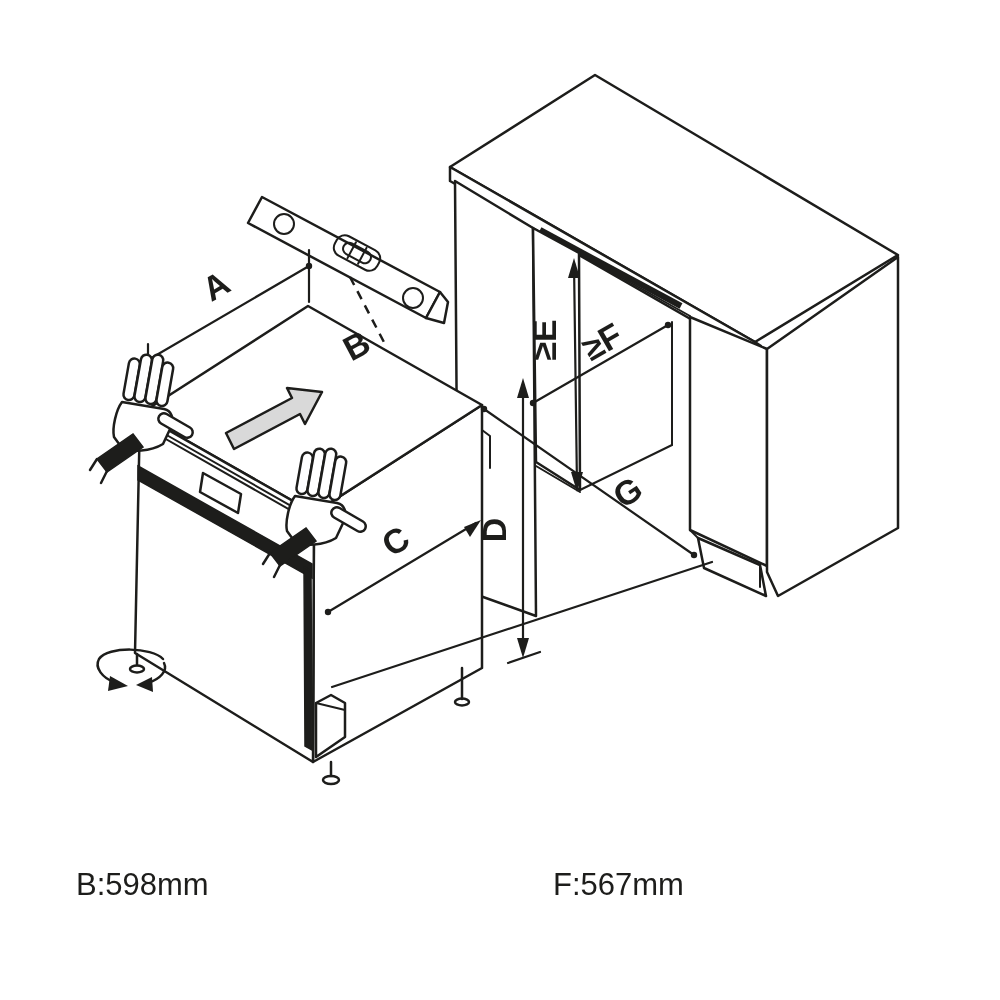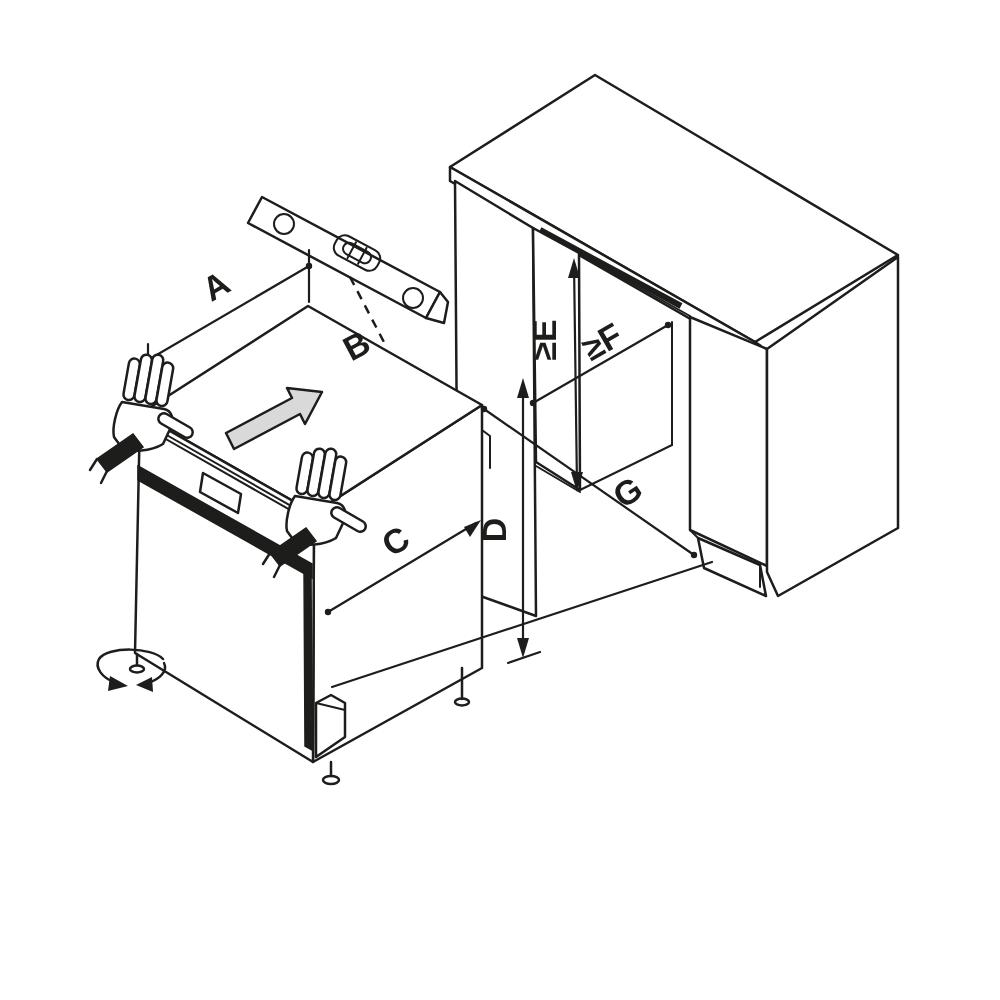--- a/index.html
+++ b/index.html
@@ -171,19 +171,21 @@
     <rect class="face" x="-5.5" y="-50" width="11" height="50" rx="5.5" transform="translate(150,404) rotate(10)"></rect>
     <rect class="face" x="-5.5" y="-44" width="11" height="44" rx="5.5" transform="translate(161,406) rotate(10)"></rect>
     <rect class="face" x="-5.5" y="-30" width="11" height="38" rx="5.5" transform="translate(166,420) rotate(120)"></rect>
     <polygon class="dark" points="133,434 143,447 107,472 97,459"></polygon>
     <line class="ln" x1="97" y1="459" x2="90" y2="470"></line>
     <line class="ln" x1="107" y1="471" x2="101" y2="483"></line>
   </g>
 </svg>
 
   <div class="legend-col" style="left:76px;top:802px;">
+    <span class="legend-row">B:598mm</span>
     
     
   </div>
   <div class="legend-col" style="left:553px;top:802px;">
+    <span class="legend-row">F:567mm</span>
     
   </div>
 </div>
 
 </body></html>

